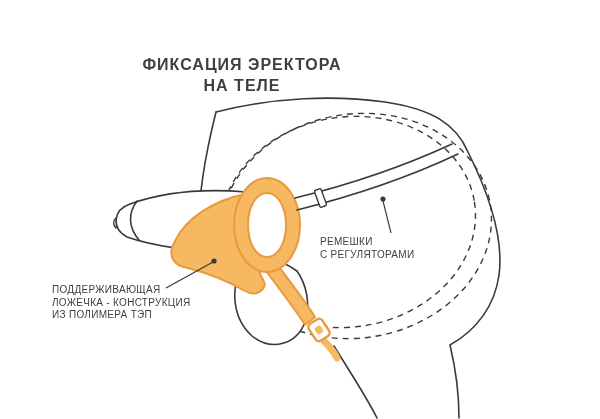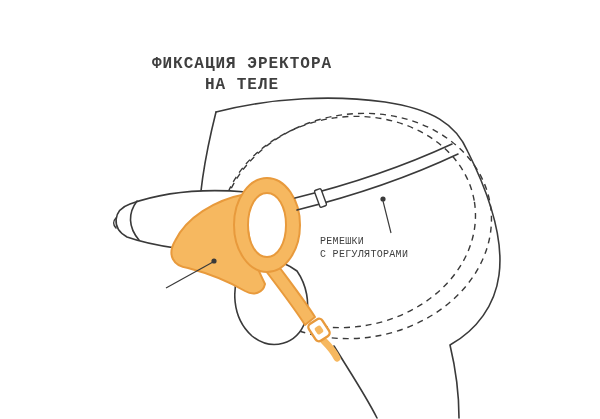--- a/index.html
+++ b/index.html
@@ -2,21 +2,21 @@
 <html><head>
 <meta charset="utf-8">
 <style>
   html, body { margin: 0; padding: 0; background: #ffffff; }
   .stage {
     position: relative;
     width: 600px;
     height: 419px;
     background: #ffffff;
     overflow: hidden;
-    font-family: Liberation Mono, monospace;
+    font-family: Liberation Sans, sans-serif;
     border-radius: 25px;
   }
   .stage svg { position: absolute; left: 0; top: 0; }
   .title {
     position: absolute;
     left: 122px; top: 54px; width: 240px;
     text-align: center;
     font-size: 16px;
     line-height: 21px;
     letter-spacing: 1px;
@@ -79,14 +79,17 @@
       <path d="M 383 201 L 391 233"></path>
       <circle cx="383" cy="199" r="2.6" stroke="none" fill="#3a3a3a"></circle>
       <path d="M 213 262 L 166 288"></path>
       <circle cx="214" cy="261" r="2.6" stroke="none" fill="#3a3a3a"></circle>
     </g>
   </svg>
 
   <div class="label label-straps">РЕМЕШКИ
 С РЕГУЛЯТОРАМИ</div>
 
+  <div class="label label-spoon">ПОДДЕРЖИВАЮЩАЯ
+ЛОЖЕЧКА - КОНСТРУКЦИЯ
+ИЗ ПОЛИМЕРА ТЭП</div>
 
 </div>
 
 </body></html>

